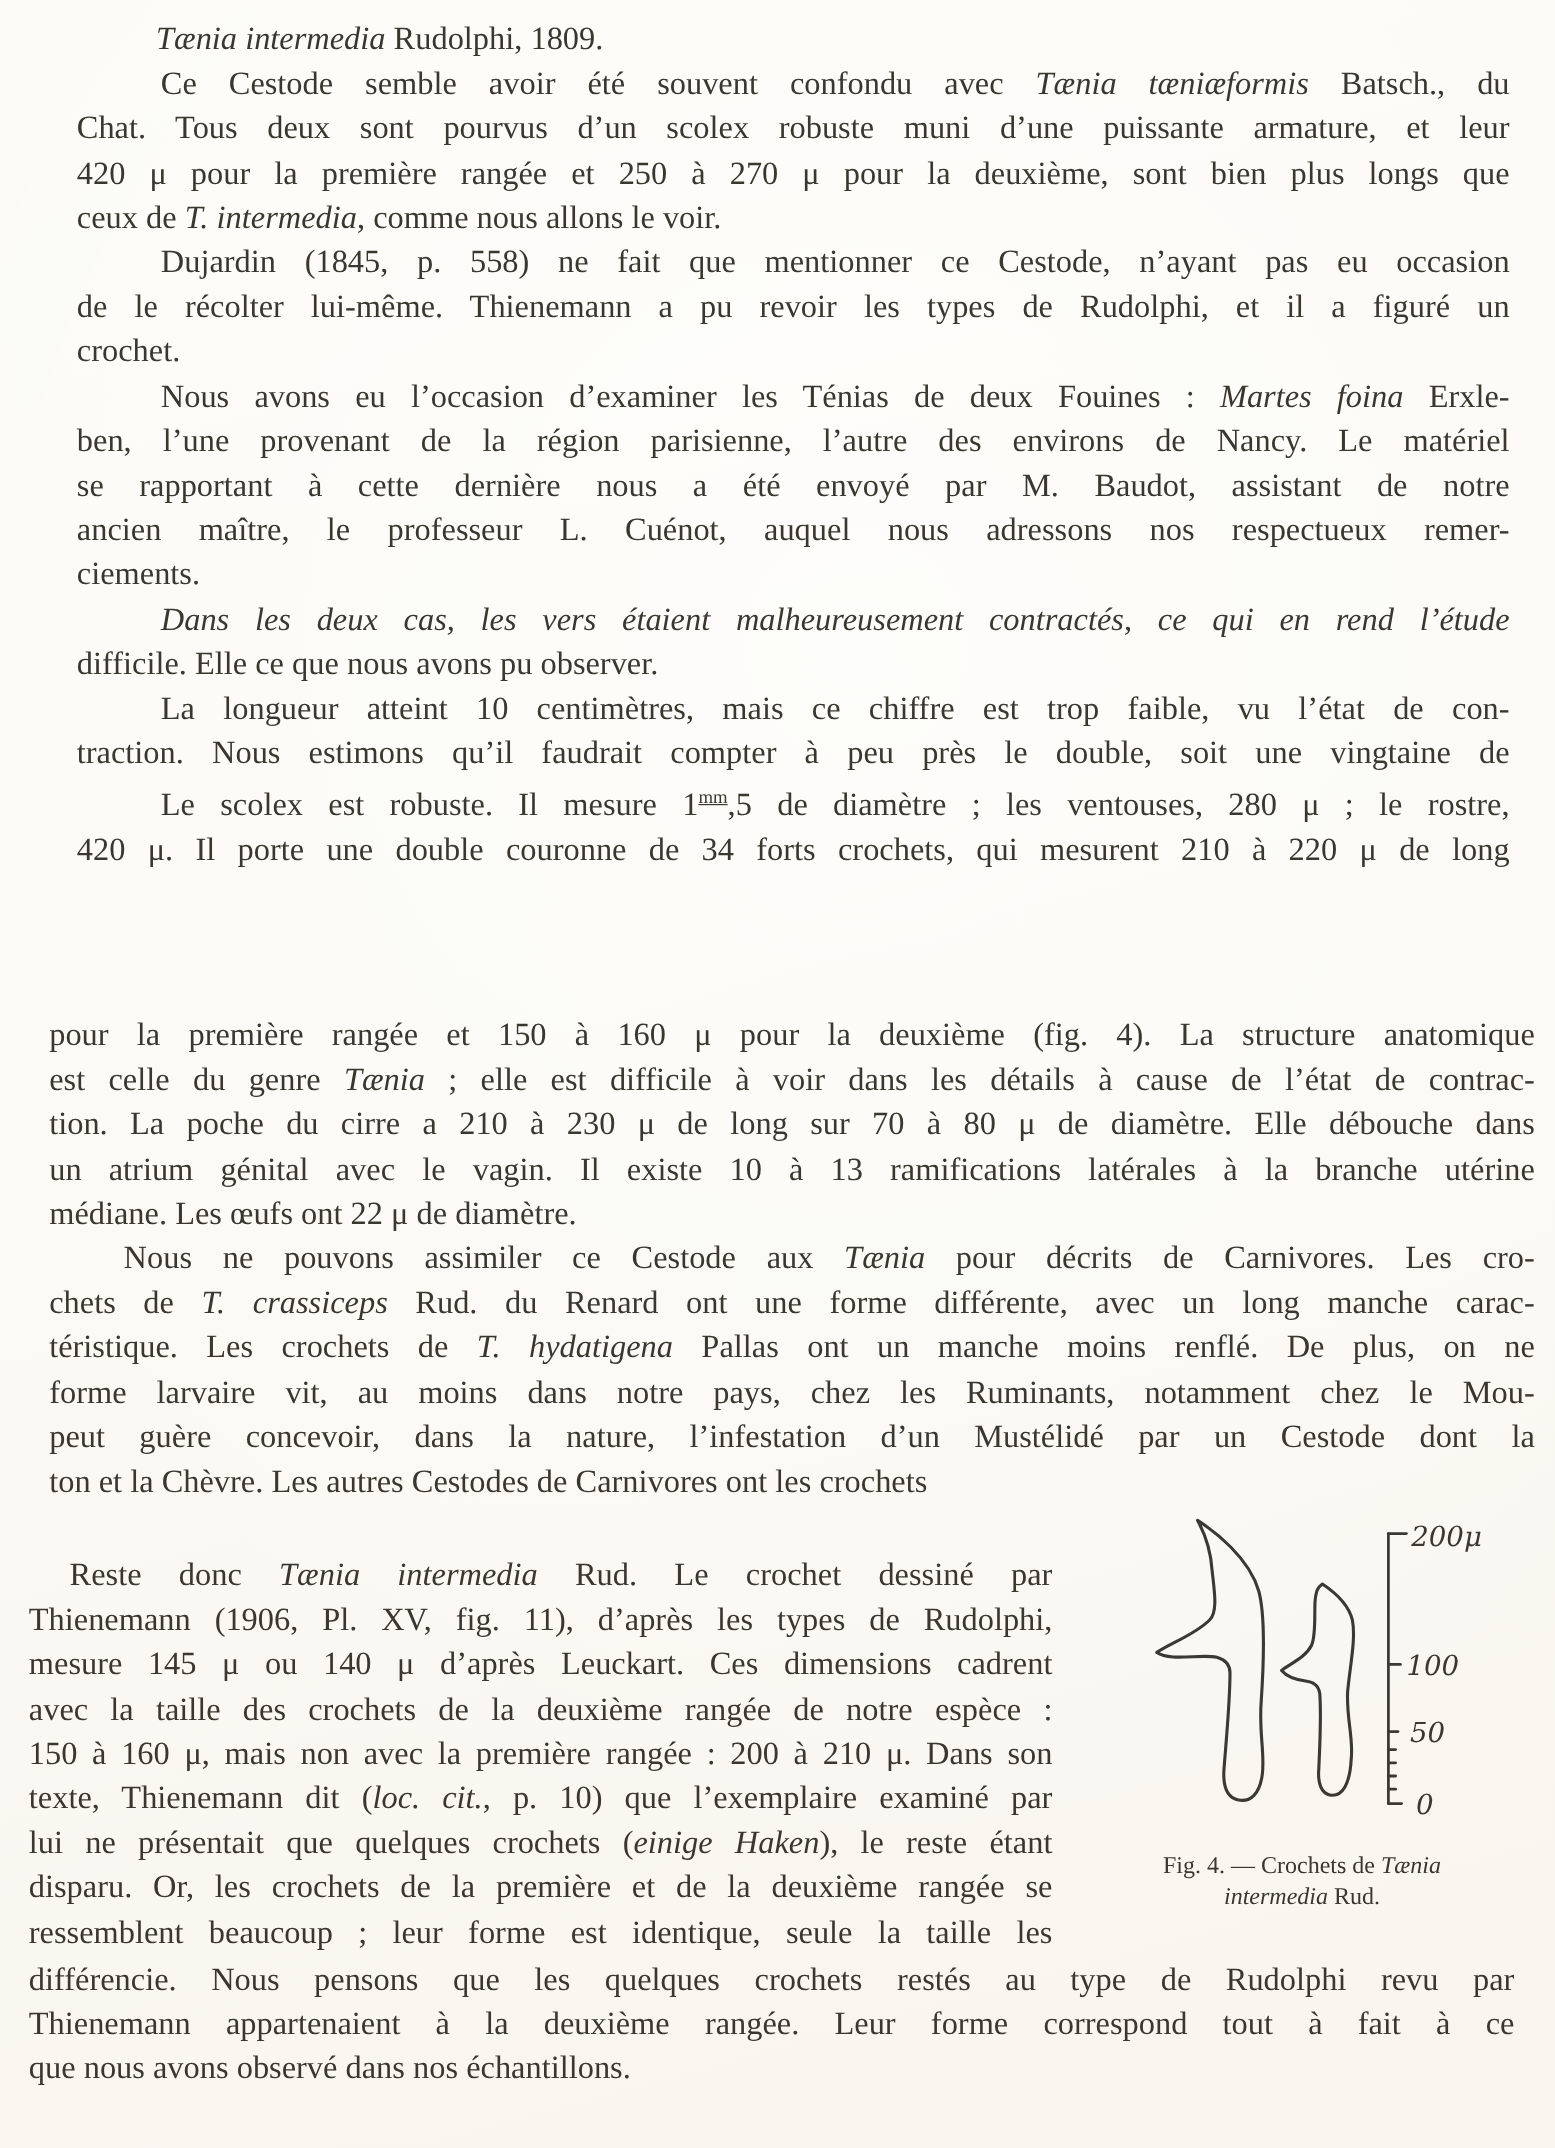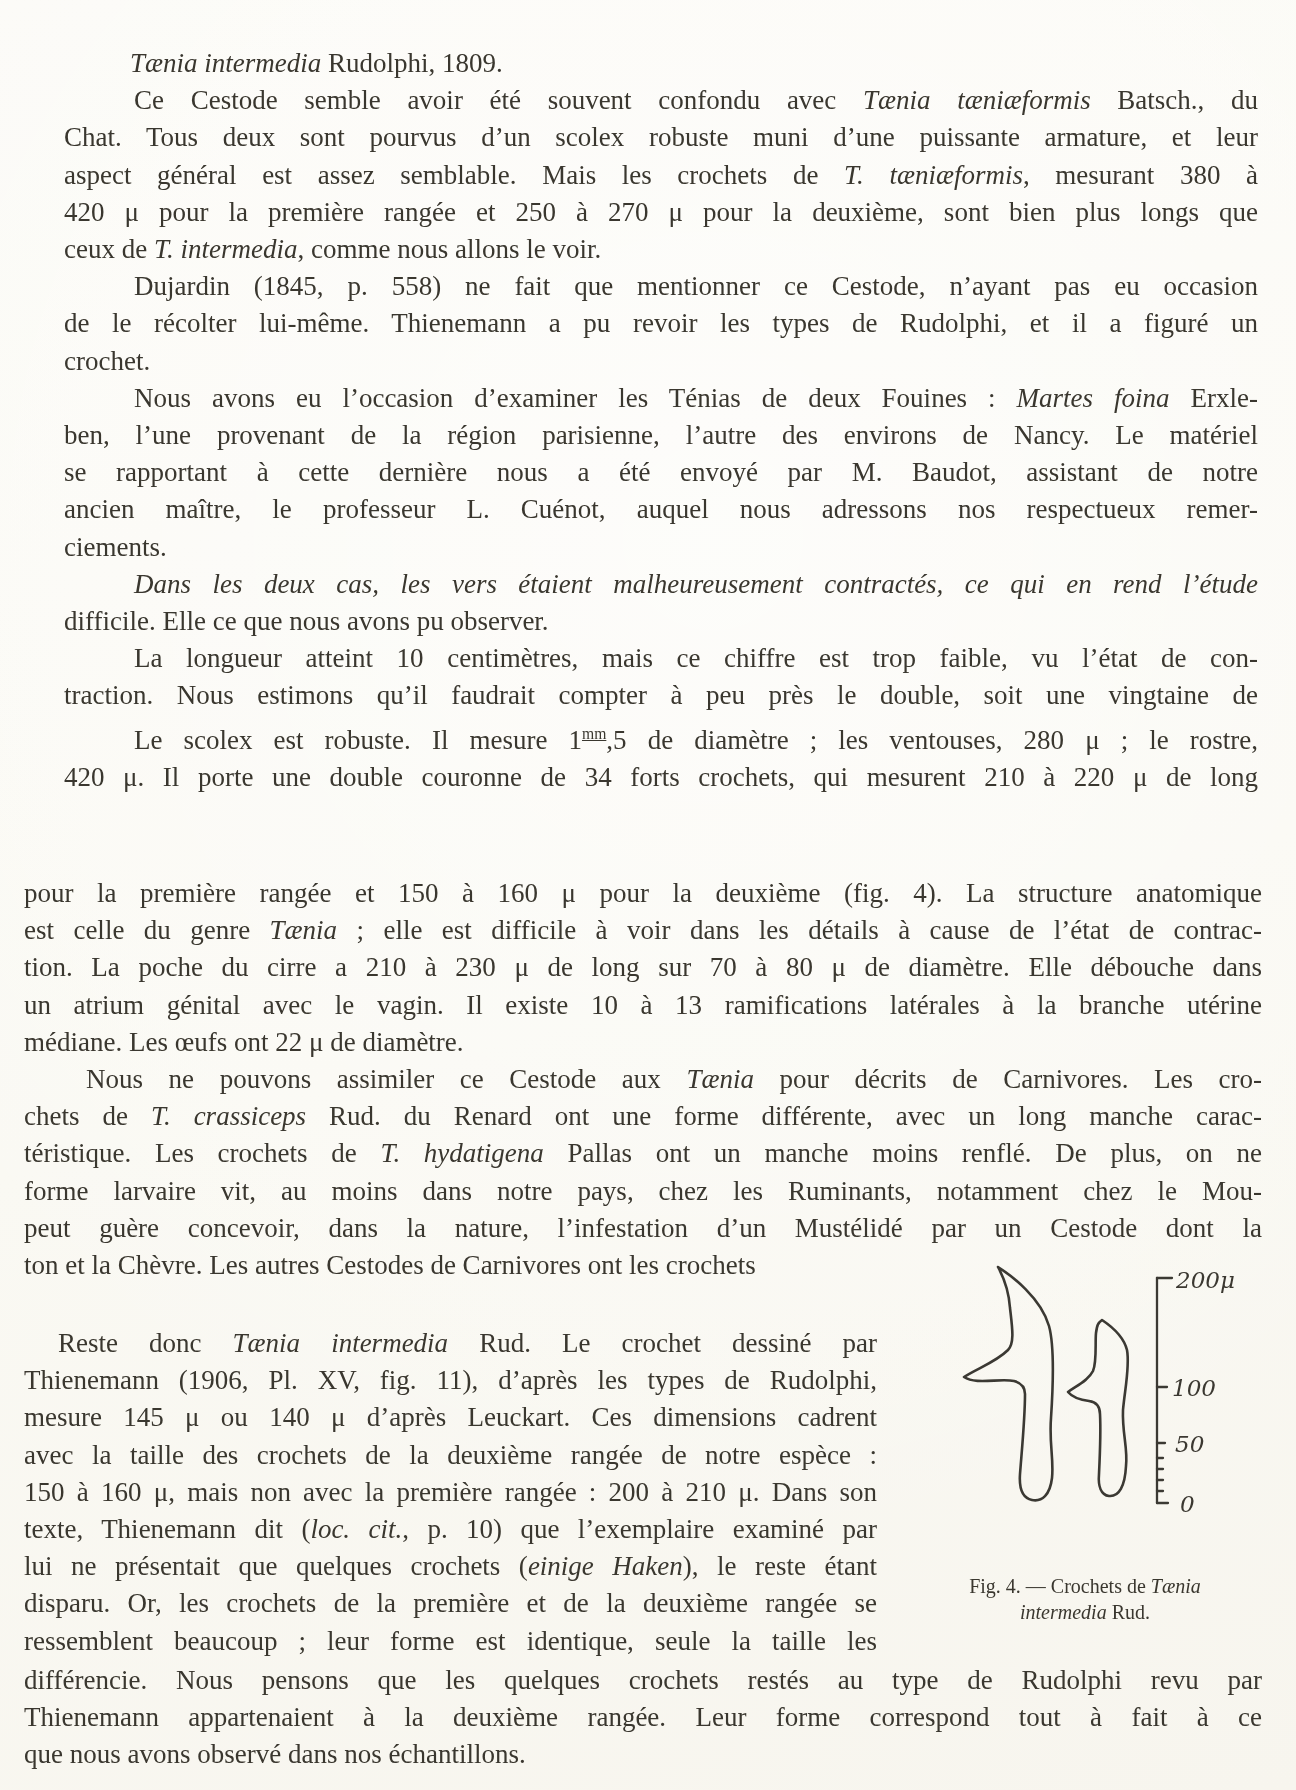--- a/index.html
+++ b/index.html
@@ -12,28 +12,27 @@
   .paper{
     position:absolute;inset:0;
     background:
       radial-gradient(120% 90% at 55% 30%, rgba(255,255,255,.55), rgba(255,255,255,0) 65%),
       linear-gradient(165deg,#fcfbf7 0%,#faf9f3 55%,#f7f5ee 100%);
   }
   .blk{
     position:absolute;
     font-size:27px;line-height:37.2px;
     text-rendering:optimizeLegibility;
-    margin-top:31px;
   }
   .line{text-align:justify;text-align-last:justify;}
   .line.end{text-align-last:left;}
   .it{font-style:italic;}
   .sup{vertical-align:super;font-size:58%;letter-spacing:0;text-decoration:underline;}
   #b1{left:64px;top:14px;width:1194px;}
-  #b2{left:24px;top:844px;width:1238px;}
+  #b2{left:41px;top:844px;width:1238px;}
   #b3{left:24px;top:1294px;width:853px;}
   #b4{left:24px;top:1631px;width:1238px;}
   #fig{position:absolute;left:918px;top:1238px;width:340px;height:290px;}
   #figcap{
     position:absolute;left:900px;top:1542px;width:370px;
     font-size:20px;line-height:26px;
   }
   #figcap .line{text-align:left;text-align-last:center;}
   svg text{
     font-family:"DejaVu Serif","Liberation Serif",serif;
@@ -42,21 +41,20 @@
 </style>
 </head>
 <body>
 
 <div class="paper"></div>
 
 <div id="b1" class="blk">
     <div class="line end" style="text-indent: 66px;"><span class="it">Tænia intermedia</span><span> Rudolphi, 1809.</span></div>
     <div class="line" style="text-indent: 70px;"><span>Ce Cestode semble avoir été souvent confondu avec </span><span class="it">Tænia tæniæformis</span><span> Batsch., du</span></div>
     <div class="line"><span>Chat. Tous deux sont pourvus d’un scolex robuste muni d’une puissante armature, et leur</span></div>
-    <div class="line"><span>aspect général est assez semblable. Mais les crochets de </span><span class="it">T. tæniæformis</span><span>, mesurant 380 à</span></div>
     <div class="line"><span>420 μ pour la première rangée et 250 à 270 μ pour la deuxième, sont bien plus longs que</span></div>
     <div class="line end"><span>ceux de </span><span class="it">T. intermedia</span><span>, comme nous allons le voir.</span></div>
     <div class="line" style="text-indent: 70px;"><span>Dujardin (1845, p. 558) ne fait que mentionner ce Cestode, n’ayant pas eu occasion</span></div>
     <div class="line"><span>de le récolter lui-même. Thienemann a pu revoir les types de Rudolphi, et il a figuré un</span></div>
     <div class="line end"><span>crochet.</span></div>
     <div class="line" style="text-indent: 70px;"><span>Nous avons eu l’occasion d’examiner les Ténias de deux Fouines : </span><span class="it">Martes foina</span><span> Erxle-</span></div>
     <div class="line"><span>ben, l’une provenant de la région parisienne, l’autre des environs de Nancy. Le matériel</span></div>
     <div class="line"><span>se rapportant à cette dernière nous a été envoyé par M. Baudot, assistant de notre</span></div>
     <div class="line"><span>ancien maître, le professeur L. Cuénot, auquel nous adressons nos respectueux remer-</span></div>
     <div class="line end"><span>ciements.</span></div>

